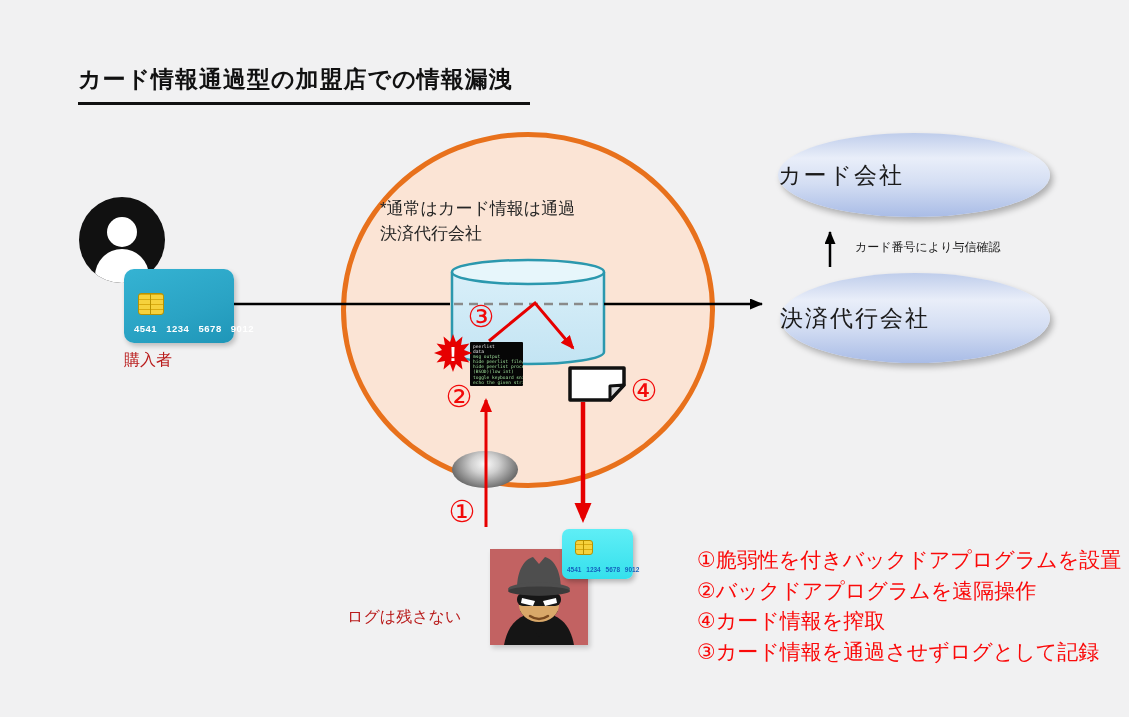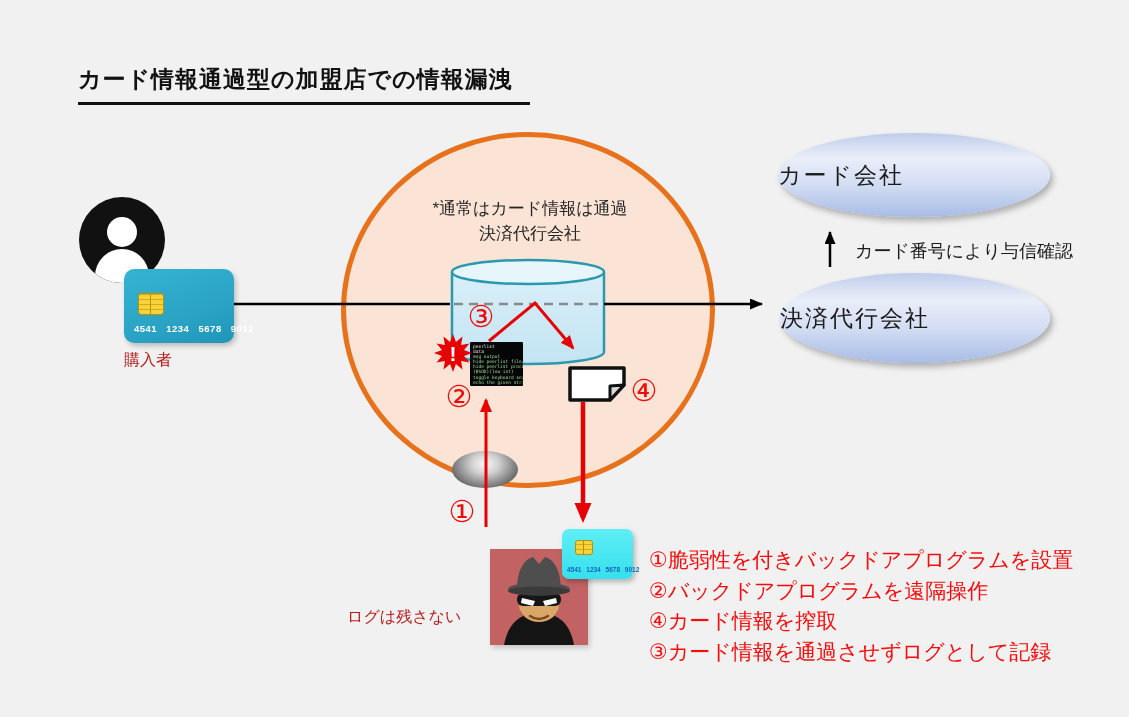--- a/index.html
+++ b/index.html
@@ -21,21 +21,21 @@
   .chip:after{content:"";position:absolute;left:45%;top:0;bottom:0;width:1px;background:#b89200;}
   .card-number{position:absolute;left:10px;bottom:9px;color:#fff;font-weight:bold;
       font-size:9.5px;letter-spacing:.5px;word-spacing:6px;white-space:nowrap;}
 
   .label-dark{font-size:16px;color:#b91c1c;}
   .buyer-label{left:124px;top:350px;}
   .attacker-label{left:347px;top:607px;}
 
   .big-circle{left:341px;top:132px;width:374px;height:356px;border-radius:50%;
       background:#fbe4d5;border:5px solid #e8711c;box-sizing:border-box;z-index:1;}
-  .zone-note{left:380px;top:196px;width:300px;text-align:center;font-size:17px;
+  .zone-note{left:380px;top:196px;width:300px;font-size:17px;
       line-height:25px;color:#262626;z-index:2;}
 
   .hole{left:452px;top:451px;width:66px;height:37px;border-radius:50%;z-index:2;
       background:radial-gradient(ellipse at 50% 35%,#fbfbfb 0%,#cfcfcf 30%,#8a8a8a 60%,#3a3a3a 95%);}
 
   .overlay-svg{left:0;top:0;z-index:3;pointer-events:none;}
 
   .terminal{left:470px;top:342px;width:53px;height:44px;background:#060606;z-index:4;
       padding:2px 3px;box-sizing:border-box;overflow:hidden;border-radius:1px;}
   .terminal div{font-family:"DejaVu Sans Mono","Liberation Mono",monospace;
@@ -49,33 +49,33 @@
       transform:translate(-50%,-50%);}
   .c3{left:481px;top:317px;} .c2{left:459px;top:397px;}
   .c4{left:644px;top:391px;} .c1{left:462px;top:512px;}
 
   .oval{border-radius:50%;box-shadow:3px 4px 6px rgba(0,0,0,.28);
       background:linear-gradient(180deg,#bfcdeb 0%,#e9eef9 30%,#d4def3 60%,#a9bce6 100%);
       display:flex;align-items:center;justify-content:flex-start;z-index:2;}
   .oval-text{font-size:23px;color:#1a1a1a;letter-spacing:2px;}
   .oval-card{left:778px;top:133px;width:272px;height:84px;}
   .oval-psp{left:780px;top:273px;width:270px;height:90px;}
-  .credit-label{left:855px;top:239px;font-size:18px;color:#1a1a1a;}
+  .credit-label{left:855px;top:239px;font-size:12px;color:#1a1a1a;}
 
   .hacker{left:490px;top:549px;z-index:4;box-shadow:2px 3px 5px rgba(0,0,0,.18);}
 
   .attacker-card{left:562px;top:529px;width:71px;height:50px;border-radius:7px;z-index:5;
       background:linear-gradient(180deg,#5feef6 0%,#35e0ec 100%);
       box-shadow:2px 3px 5px rgba(0,0,0,.25);}
   .attacker-card .chip{left:13px;top:11px;width:16px;height:13px;}
   .attacker-card .card-number{left:5px;bottom:6px;font-size:6.5px;color:#1464be;
       word-spacing:3px;letter-spacing:0;}
 
   .legend{left:649px;top:545px;z-index:4;}
-  .legend div{font-size:21px;line-height:30.5px;color:#fa0a0a;white-space:nowrap;}
+  .legend div{font-size:21px;line-height:30.5px;color:#fa0a0a;white-space:nowrap;margin-left:48px;}
 </style>
 </head>
 <body>
 
 <div class="canvas">
 
   <div class="abs title">カード情報通過型の加盟店での情報漏洩</div>
 
   <svg class="abs" style="left:78px;top:196px;z-index:2" width="88" height="88" viewBox="0 0 88 88">
     <defs>

